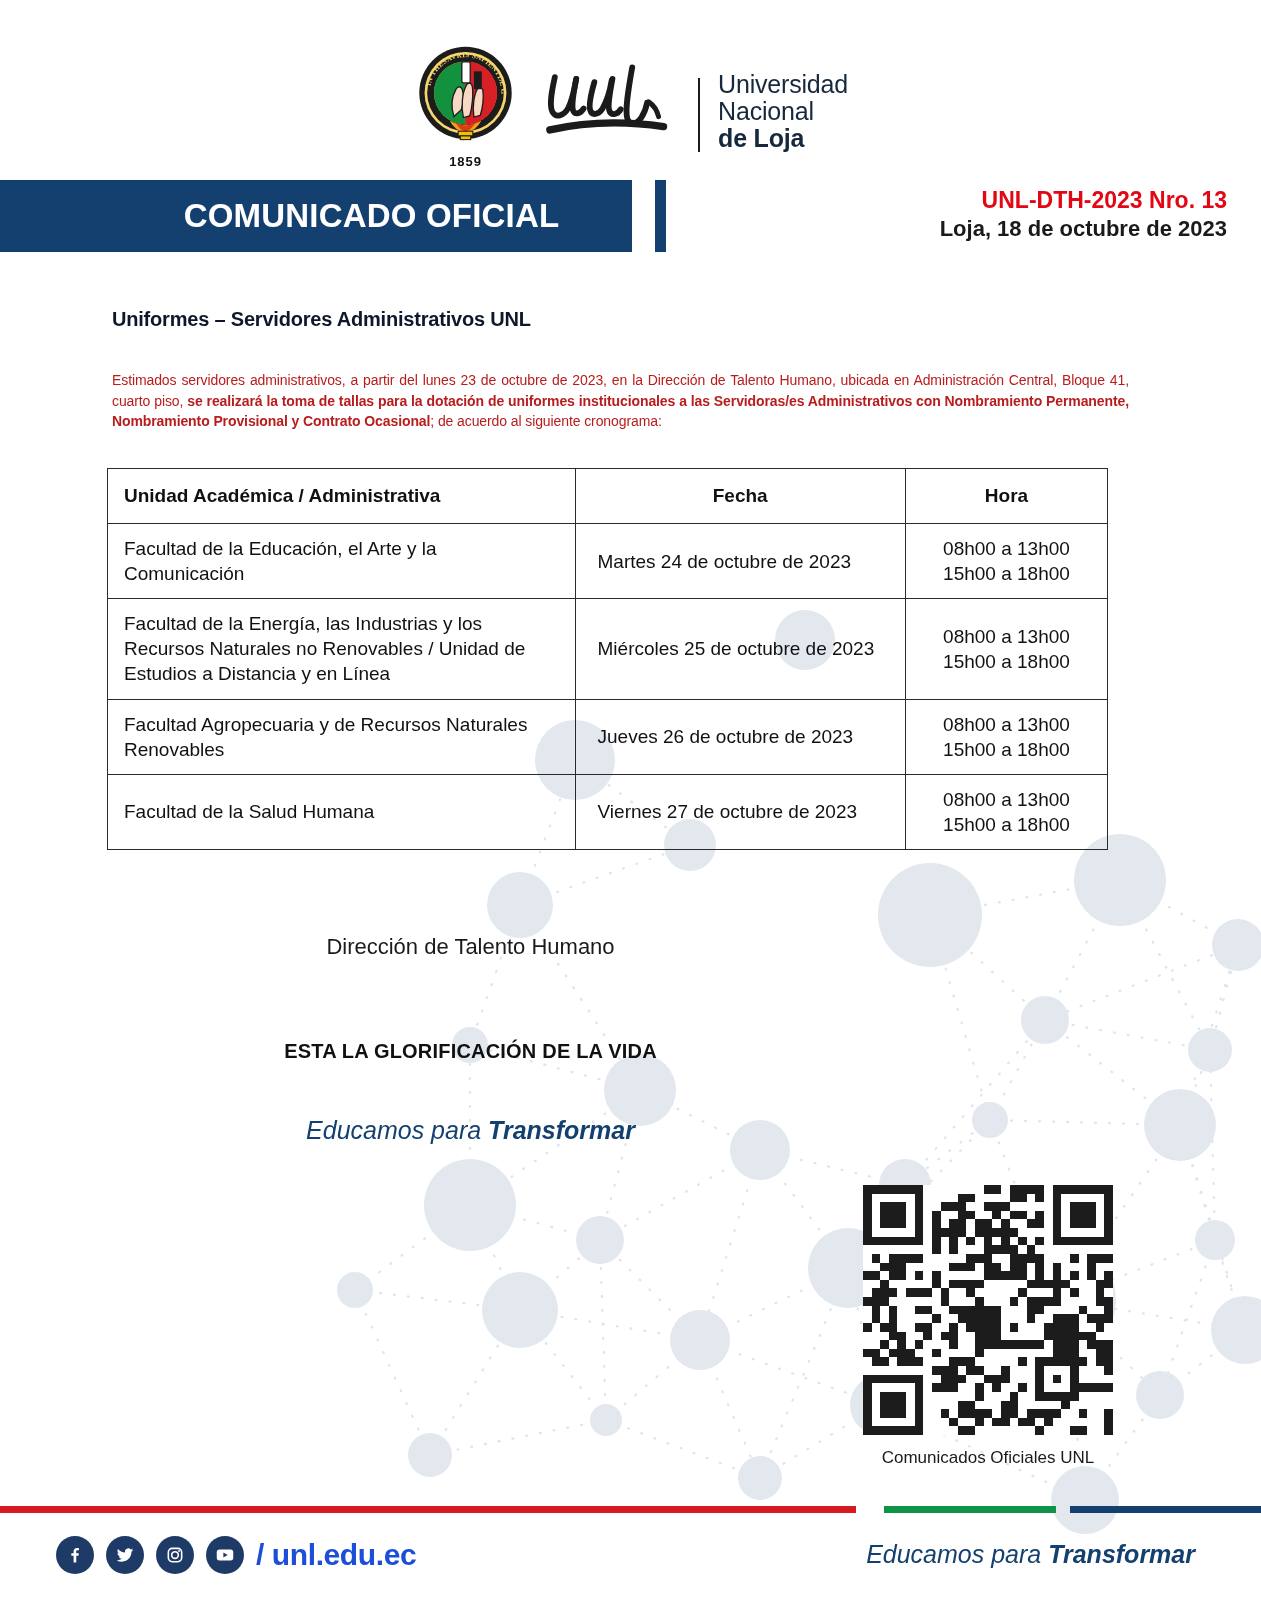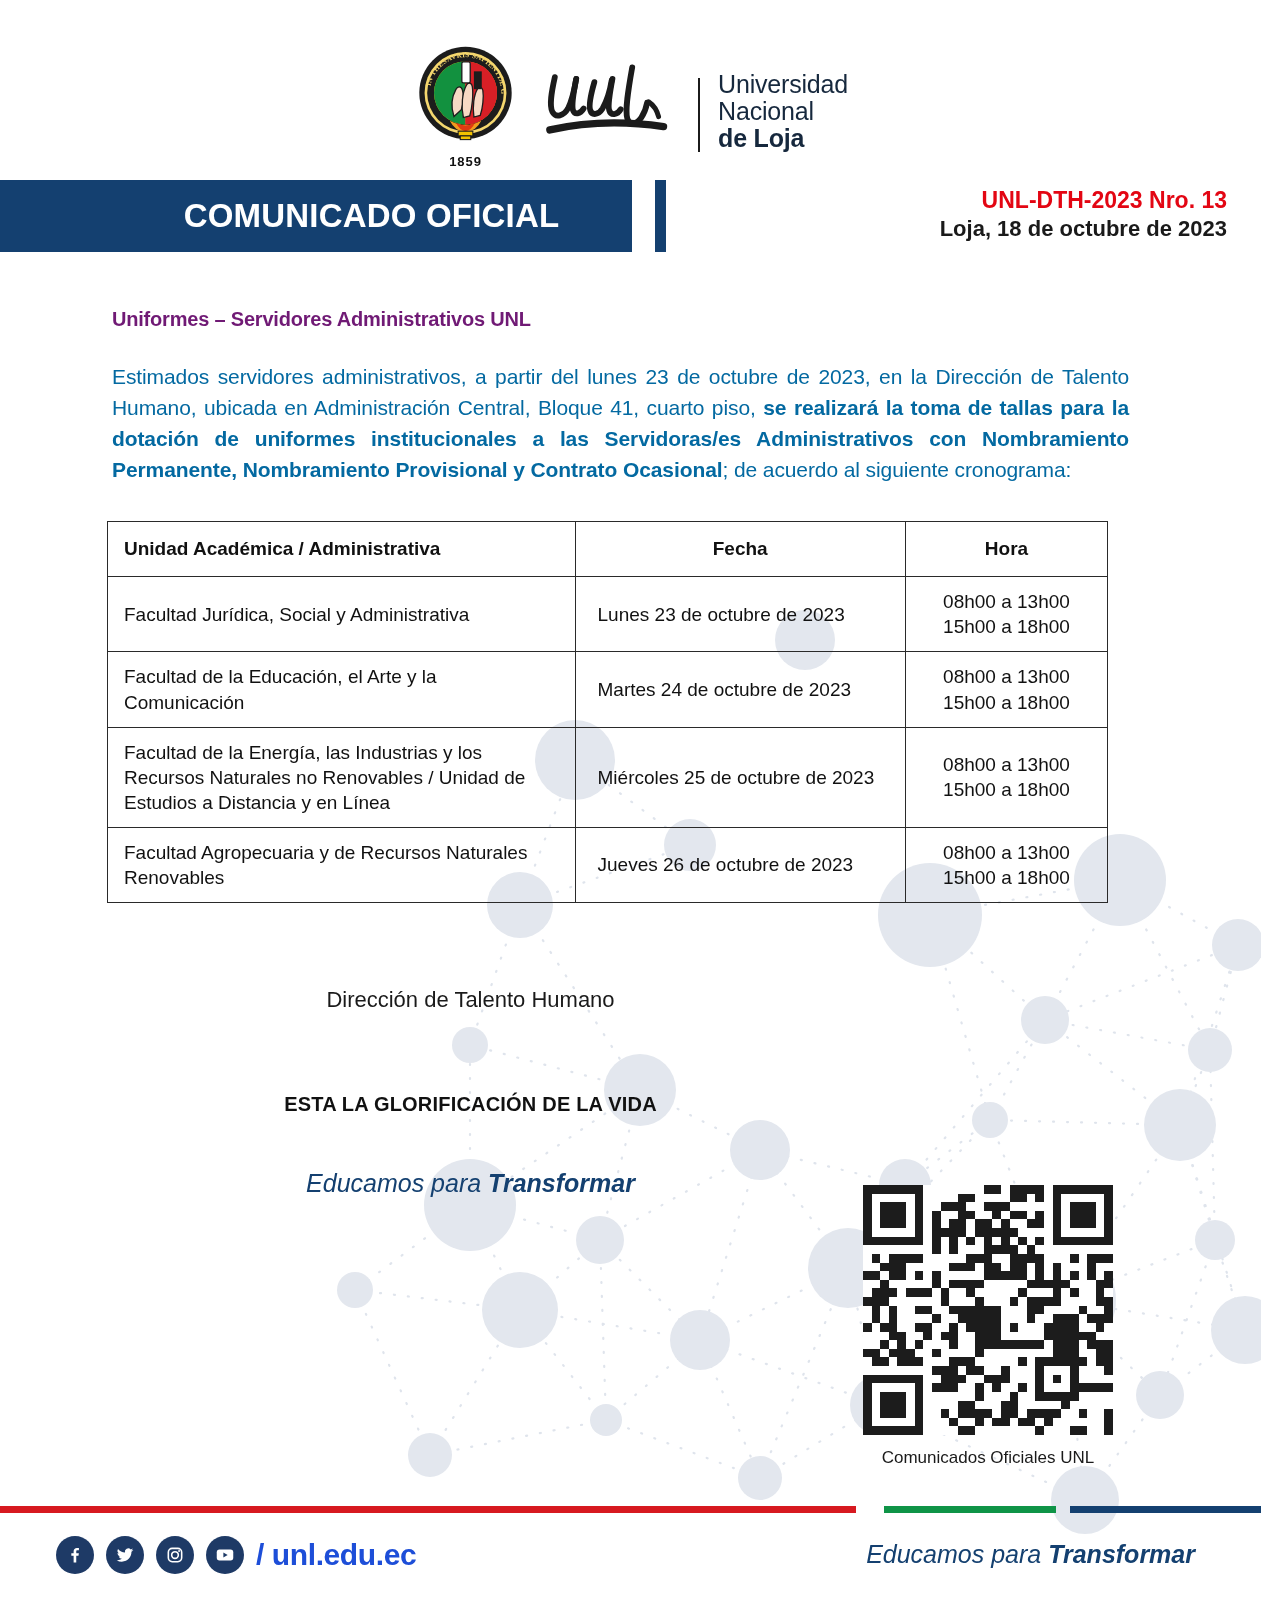--- a/index.html
+++ b/index.html
@@ -48,24 +48,24 @@
     position:absolute;left:655px;top:0;width:11px;height:72px;background:#144070;
   }
   .banner-right{
     position:absolute;right:34px;top:6px;text-align:right;line-height:1.28;
   }
   .banner-code{font-size:23px;font-weight:bold;color:#e30613;}
   .banner-date{font-size:22px;font-weight:bold;color:#1a1a1a;}
 
   
   .body-wrap{padding:0 132px 0 112px;margin-top:42px;}
-  .subject{font-size:20px;font-weight:bold;color:#701a75;letter-spacing:-0.2px;}
+  .subject{font-size:20px;font-weight:bold;color:#0f172a;letter-spacing:-0.2px;}
   .para{
-    margin-top:30px;font-size:21px;line-height:1.48;text-align:justify;
-    color:#0369a1;letter-spacing:-0.1px;
+    margin-top:39px;font-size:14px;line-height:1.48;text-align:justify;
+    color:#b91c1c;letter-spacing:-0.1px;
   }
   .para b{font-weight:bold;}
 
   
   table.cron{
     margin:36px 0 0 0;border-collapse:collapse;width:1001px;
     margin-left:-5px;background:transparent;
   }
   table.cron th,table.cron td{
     border:1.6px solid #2a2a2a;vertical-align:middle;
@@ -304,46 +304,46 @@
     <table class="cron">
       <thead>
         <tr>
           <th class="c1">Unidad Académica / Administrativa</th>
           <th class="c2h">Fecha</th>
           <th class="c3h">Hora</th>
         </tr>
       </thead>
       <tbody id="cron-body">
           <tr>
-            <td class="c1">Facultad Jurídica, Social y Administrativa</td>
-            <td class="c2">Lunes 23 de octubre de 2023</td>
-            <td class="c3">
-              <span class="hora-l">08h00 a 13h00</span>
-              <span class="hora-l">15h00 a 18h00</span>
-            </td>
-          </tr>
-          <tr>
             <td class="c1">Facultad de la Educación, el Arte y la Comunicación</td>
             <td class="c2">Martes 24 de octubre de 2023</td>
             <td class="c3">
               <span class="hora-l">08h00 a 13h00</span>
               <span class="hora-l">15h00 a 18h00</span>
             </td>
           </tr>
           <tr>
             <td class="c1">Facultad de la Energía, las Industrias y los Recursos Naturales no Renovables / Unidad de Estudios a Distancia y en Línea</td>
             <td class="c2">Miércoles 25 de octubre de 2023</td>
             <td class="c3">
               <span class="hora-l">08h00 a 13h00</span>
               <span class="hora-l">15h00 a 18h00</span>
             </td>
           </tr>
           <tr>
             <td class="c1">Facultad Agropecuaria y de Recursos Naturales Renovables</td>
             <td class="c2">Jueves 26 de octubre de 2023</td>
+            <td class="c3">
+              <span class="hora-l">08h00 a 13h00</span>
+              <span class="hora-l">15h00 a 18h00</span>
+            </td>
+          </tr>
+          <tr>
+            <td class="c1">Facultad de la Salud Humana</td>
+            <td class="c2">Viernes 27 de octubre de 2023</td>
             <td class="c3">
               <span class="hora-l">08h00 a 13h00</span>
               <span class="hora-l">15h00 a 18h00</span>
             </td>
           </tr>
         </tbody>
     </table>
 
     <div class="sign">Dirección de Talento Humano</div>
 

